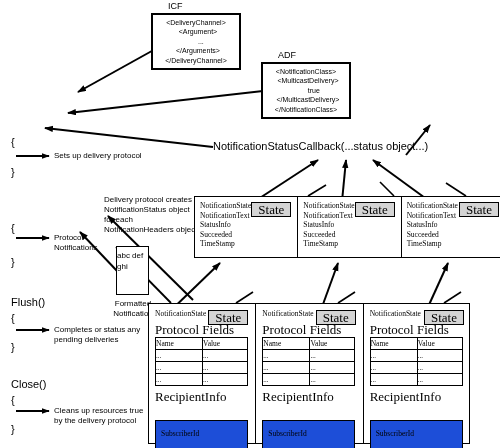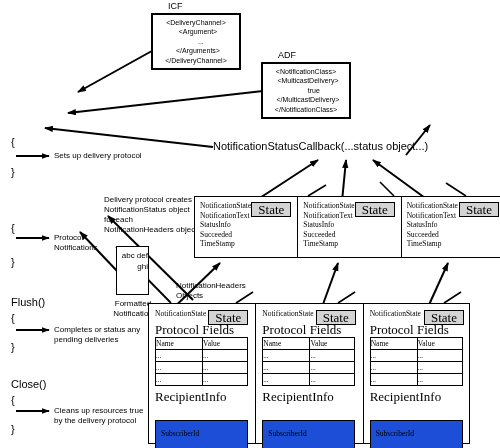--- a/index.html
+++ b/index.html
@@ -22,21 +22,21 @@
   
   .cfgbox{
     border:2px solid #000;background:#fff;
     font-size:7px;line-height:9.4px;text-align:center;
     padding:3px 4px;box-sizing:border-box;white-space:pre;
   }
 
   
   .fmtbox{
     border:1.5px solid #000;background:#fff;box-sizing:border-box;
-    font-size:8px;line-height:11px;text-align:right;padding:3px 0 0 0;
+    font-size:8px;line-height:11px;text-align:left;padding:3px 0 0 0;
   }
 
   
   .group{border:1.5px solid #000;background:#fff;box-sizing:border-box;position:absolute;font-family:Liberation Serif, serif;}
   .statusrow{position:absolute;left:0;top:0;height:100%;display:flex;}
   .statuscell{
     border-right:1.5px solid #000;box-sizing:border-box;
     padding:4px 5px;position:relative;
   }
   .statuscell:last-child{border-right:none;}
@@ -194,22 +194,20 @@
         <div class="statusfields">NotificationState
 NotificationText
 StatusInfo
 Succeeded
 TimeStamp</div>
         <div class="statepill">State</div>
       </div>
     </div>
   </div>
 
-  <div class="abs lbl" style="left:168px;top:281px;">NotificationHeaders
-Objects</div>
   <div class="group" style="left:140px;top:303px;width:322px;height:141px;">
     <div class="hdrrow">
 
       <div class="hdrcell" style="width:107.33px;">
         <div class="hdrstate">NotificationState</div>
         <div class="statepill" style="top:6px;right:7px;">State</div>
         <div class="hdrsub">Protocol Fields</div>
         <table class="pftable">
           <tbody>
               <tr>

